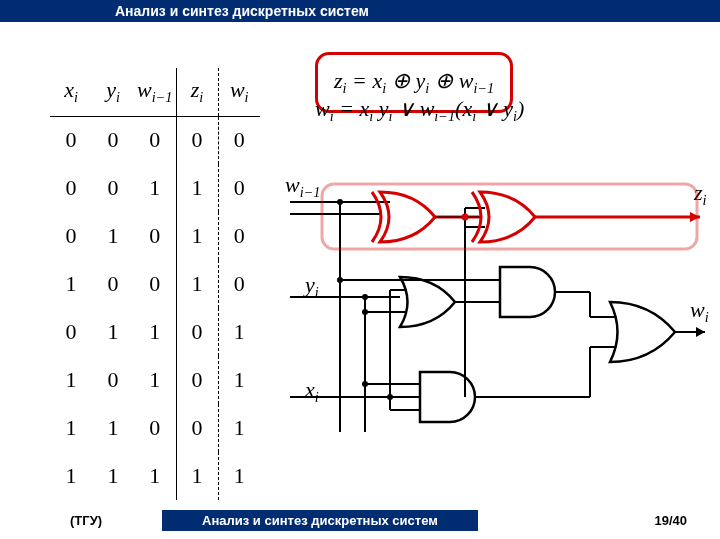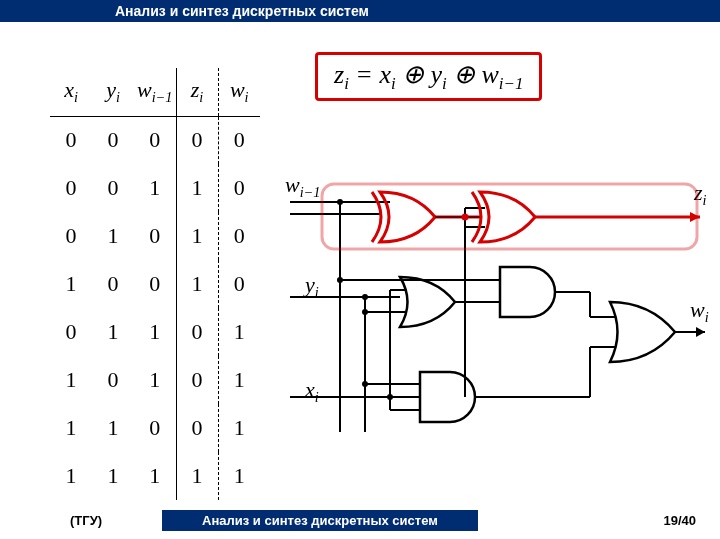--- a/index.html
+++ b/index.html
@@ -56,23 +56,23 @@
   .right-area {
     flex: 1;
     position: relative;
     padding-top: 30px;
   }
   .eq-box {
     position: absolute;
     left: 35px;
     top: 30px;
     border: 3.5px solid #d50000;
-    border-radius: 4px;
-    padding: 4px 16px;
-    font-size: 26px;
+    border-radius: 14px;
+    padding: 13px 16px;
+    font-size: 22px;
     font-style: italic;
   }
   .eq2 {
     position: absolute;
     left: 35px;
     top: 74px;
     font-size: 22px;
     font-style: italic;
   }
   .circuit {
@@ -84,21 +84,21 @@
   }
   .sig-label {
     position: absolute;
     font-size: 22px;
     font-style: italic;
   }
   .footer {
     position: absolute;
     bottom: 8px;
     left: 0;
-    right: 4px;
+    right: 13px;
     height: 22px;
     display: flex;
     align-items: center;
     font-family: Arial, sans-serif;
     font-size: 13px;
   }
   .footer .org {
     margin-left: 70px;
     font-weight: bold;
   }
@@ -192,20 +192,23 @@
             <td class="dline">1</td>
             <td>1</td>
           </tr>
       </tbody>
     </table>
   </div>
 
   <div class="right-area">
     <div class="eq-box">
       <i>z<sub>i</sub></i> = <i>x<sub>i</sub></i> ⊕ <i>y<sub>i</sub></i> ⊕ <i>w<sub>i−1</sub></i>
+    </div>
+    <div class="eq2">
+      <i>w<sub>i</sub></i> = <i>x<sub>i</sub> y<sub>i</sub></i> ∨ <i>w<sub>i−1</sub></i>(<i>x<sub>i</sub></i> ∨ <i>y<sub>i</sub></i>)
     </div>
 
     <div class="sig-label" style="left:5px; top:150px;"><i>w<sub>i−1</sub></i></div>
     <div class="sig-label" style="left:25px; top:250px;"><i>y<sub>i</sub></i></div>
     <div class="sig-label" style="left:25px; top:355px;"><i>x<sub>i</sub></i></div>
     <div class="sig-label" style="left:414px; top:158px;"><i>z<sub>i</sub></i></div>
     <div class="sig-label" style="left:410px; top:275px;"><i>w<sub>i</sub></i></div>
 
     <svg class="circuit" viewBox="0 0 440 290">
 

